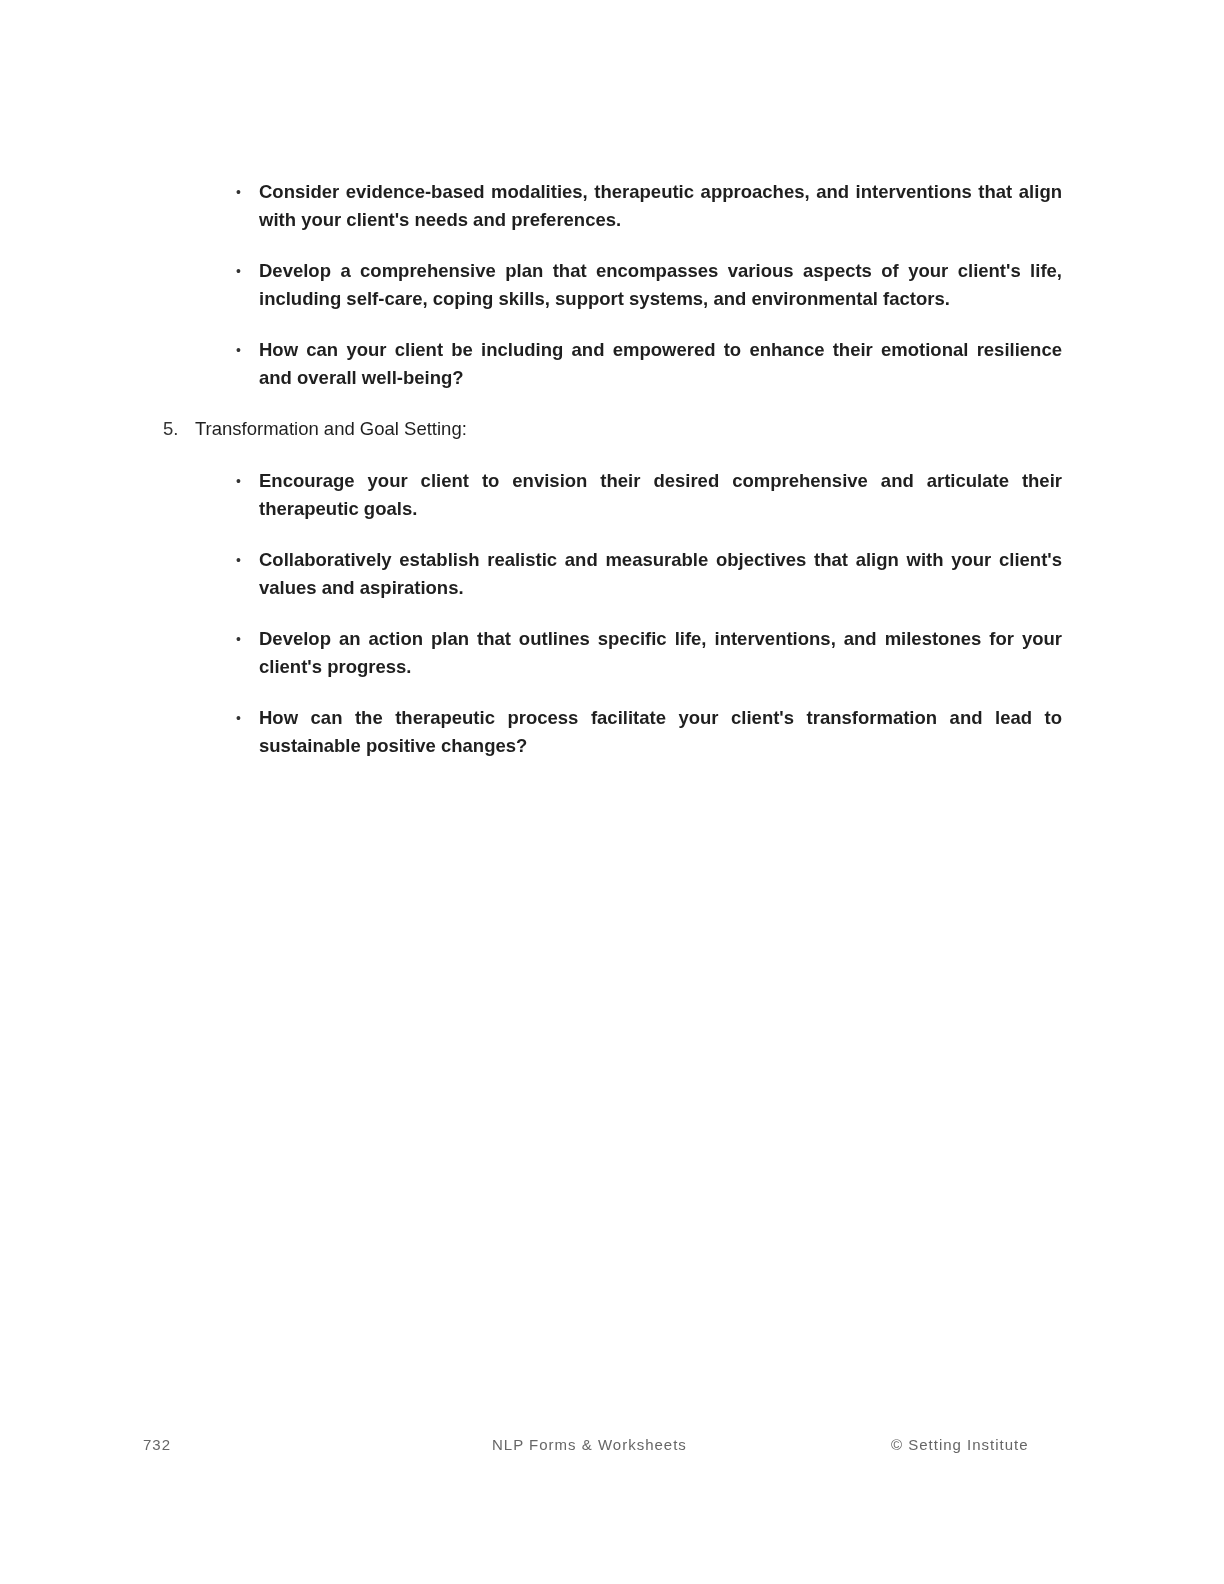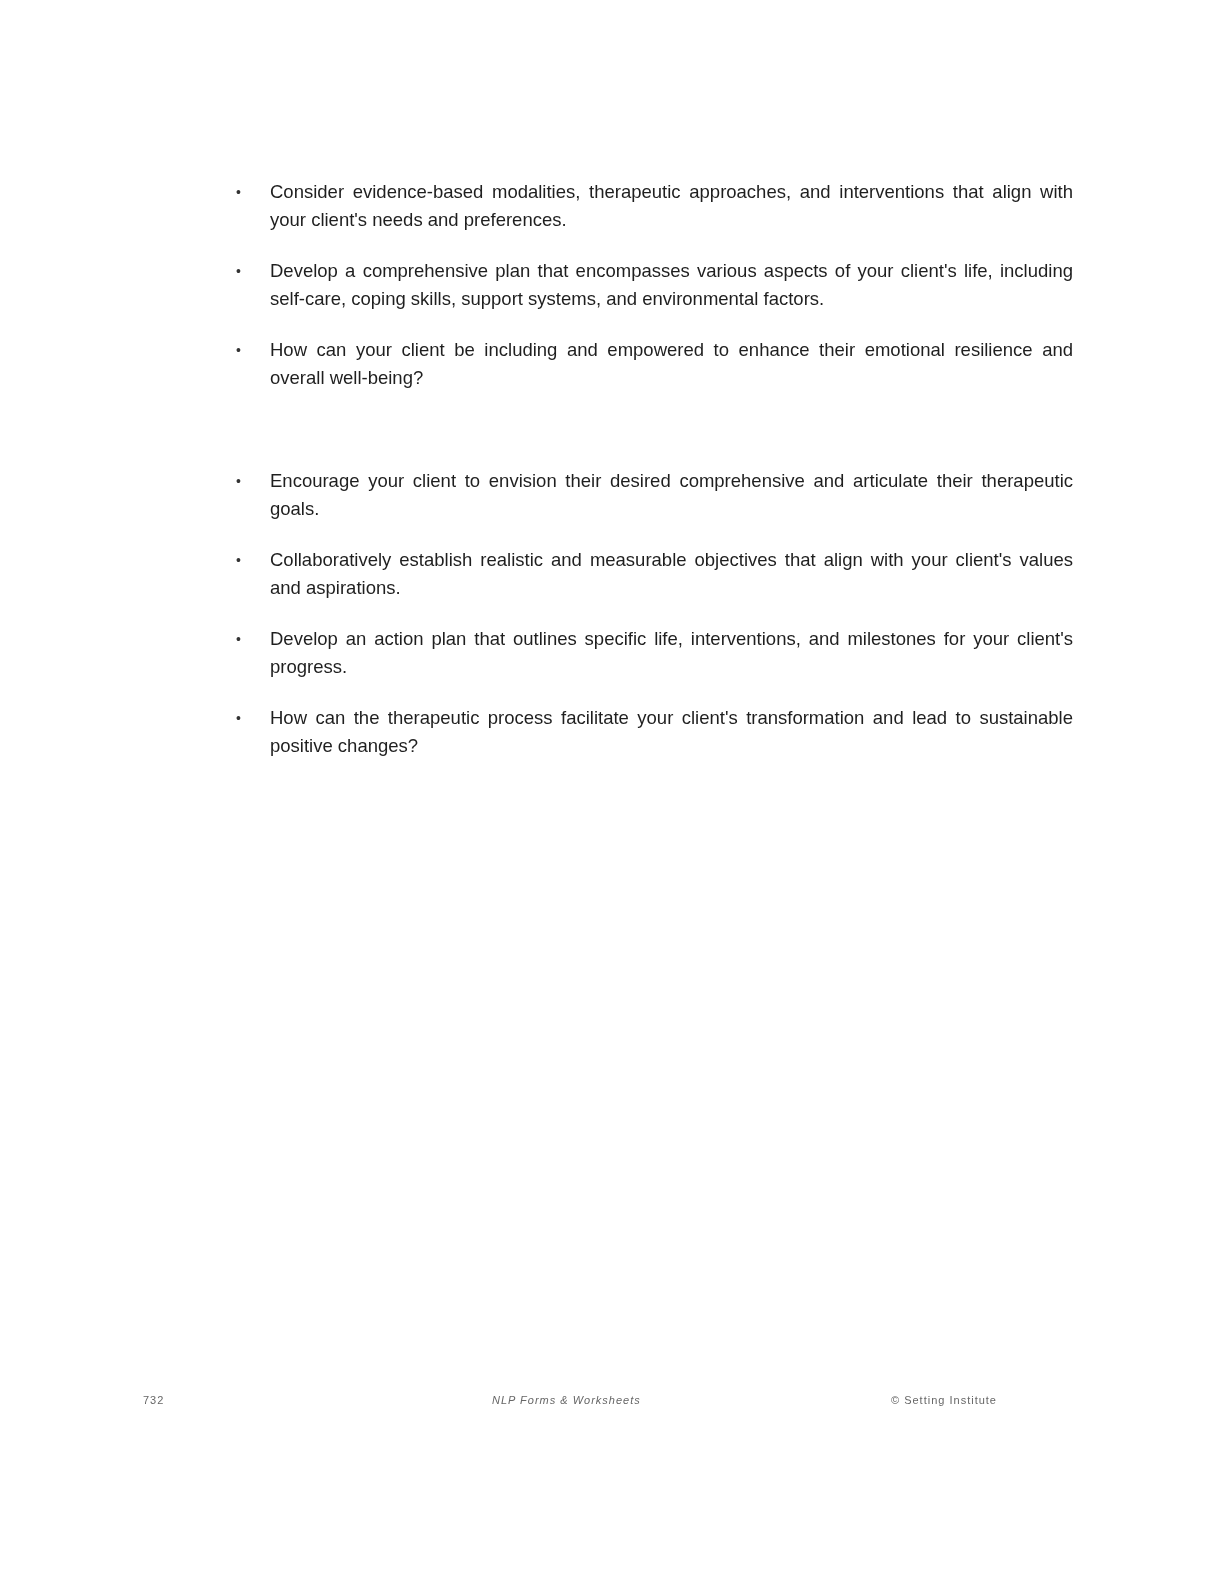--- a/index.html
+++ b/index.html
@@ -1,57 +1,60 @@
 <!DOCTYPE html>
 <html><head>
 <meta charset="utf-8">
 <style>
   html, body { margin: 0; padding: 0; background: #ffffff; }
   body { width: 1224px; height: 1584px; position: relative; overflow: hidden;
          font-family: "Liberation Sans", "DejaVu Sans", sans-serif; color: #1f1f1f; }
   .page { position: absolute; left: 0; top: 0; width: 1224px; height: 1584px; }
   .bullet-item { position: absolute; left: 236px; width: 834px; font-size: 18.5px; line-height: 28px; }
   .bullet-item .dot { position: absolute; left: 0; top: 0; width: 10px; color: #333; font-size: 14px; }
-  .bullet-item .text { position: absolute; left: 34px; width: 803px; text-align: justify; text-align-last: left; }
+  .bullet-item .text { position: absolute; left: 23px; width: 803px; text-align: justify; text-align-last: left; font-weight: bold; }
   .numbered { position: absolute; left: 163px; font-size: 18.5px; line-height: 28px; }
   .numbered .num { display: inline-block; width: 32px; color: #333; }
-  .footer { position: absolute; top: 1394px; font-size: 11px; color: #666; letter-spacing: 1px; }
+  .footer { position: absolute; top: 1436px; font-size: 15px; color: #666; letter-spacing: 1px; }
 </style>
 </head>
 <body>
 
 <div class="page">
 
   <div class="bullet-item" style="top:178px;">
     <span class="dot">•</span>
     <span class="text">Consider evidence-based modalities, therapeutic approaches, and interventions that align with your client's needs and preferences.</span>
   </div>
   <div class="bullet-item" style="top:257px;">
     <span class="dot">•</span>
     <span class="text">Develop a comprehensive plan that encompasses various aspects of your client's life, including self-care, coping skills, support systems, and environmental factors.</span>
   </div>
   <div class="bullet-item" style="top:336px;">
     <span class="dot">•</span>
     <span class="text">How can your client be including and empowered to enhance their emotional resilience and overall well-being?</span>
   </div>
 
+  <div class="numbered" style="top:415px;">
+    <span class="num">5.</span><span>Transformation and Goal Setting:</span>
+  </div>
 
   <div class="bullet-item" style="top:467px;">
     <span class="dot">•</span>
     <span class="text">Encourage your client to envision their desired comprehensive and articulate their therapeutic goals.</span>
   </div>
   <div class="bullet-item" style="top:546px;">
     <span class="dot">•</span>
     <span class="text">Collaboratively establish realistic and measurable objectives that align with your client's values and aspirations.</span>
   </div>
   <div class="bullet-item" style="top:625px;">
     <span class="dot">•</span>
     <span class="text">Develop an action plan that outlines specific life, interventions, and milestones for your client's progress.</span>
   </div>
   <div class="bullet-item" style="top:704px;">
     <span class="dot">•</span>
     <span class="text">How can the therapeutic process facilitate your client's transformation and lead to sustainable positive changes?</span>
   </div>
 
   <div class="footer" style="left:143px;">732</div>
-  <div class="footer" style="left:492px;font-style:italic;">NLP Forms &amp; Worksheets</div>
+  <div class="footer" style="left:492px;">NLP Forms &amp; Worksheets</div>
   <div class="footer" style="left:891px;">© Setting Institute</div>
 </div>
 
 </body></html>

